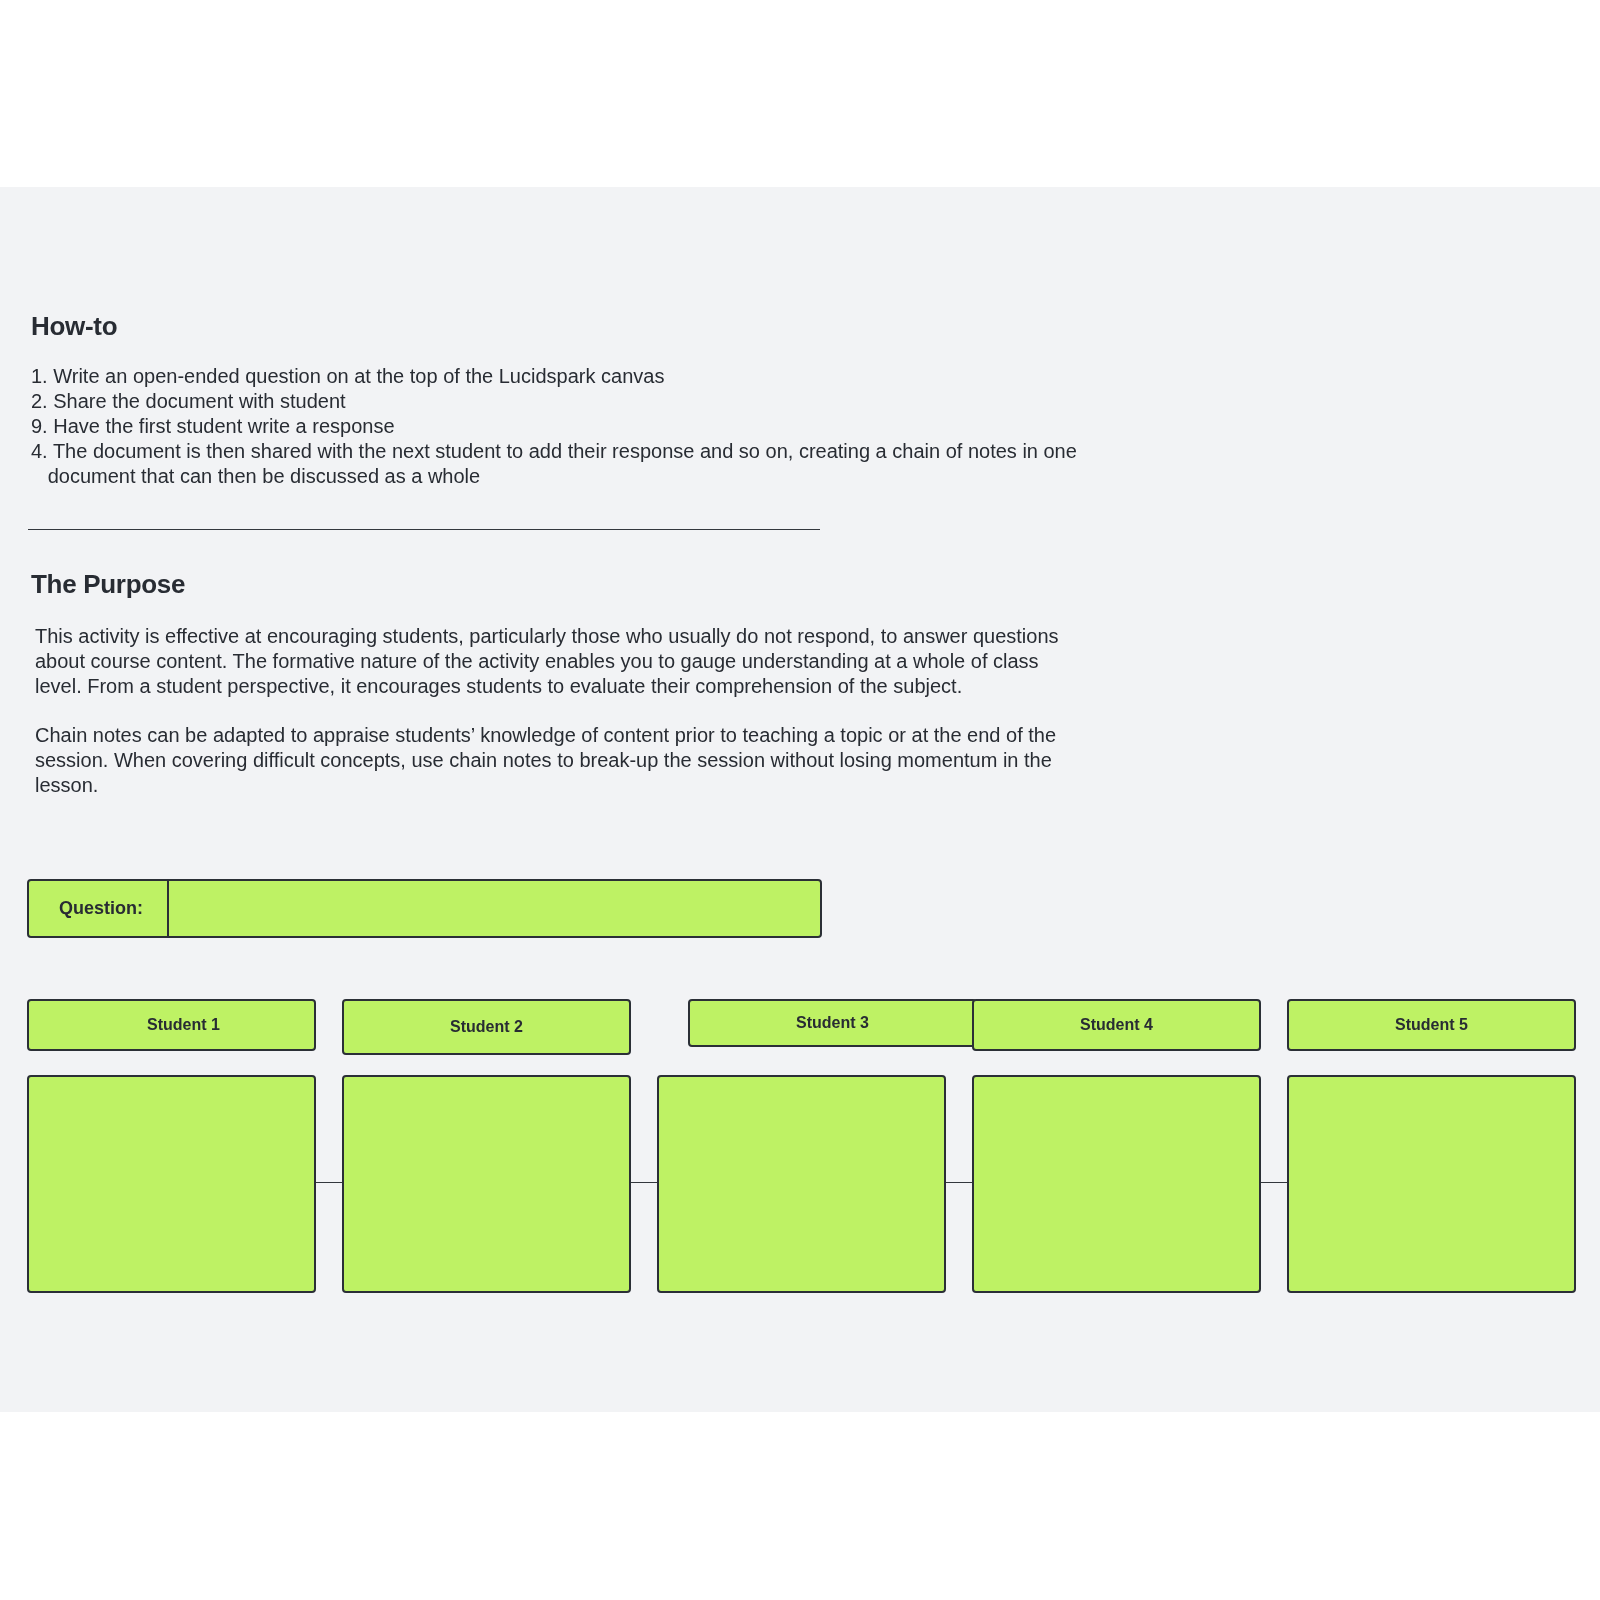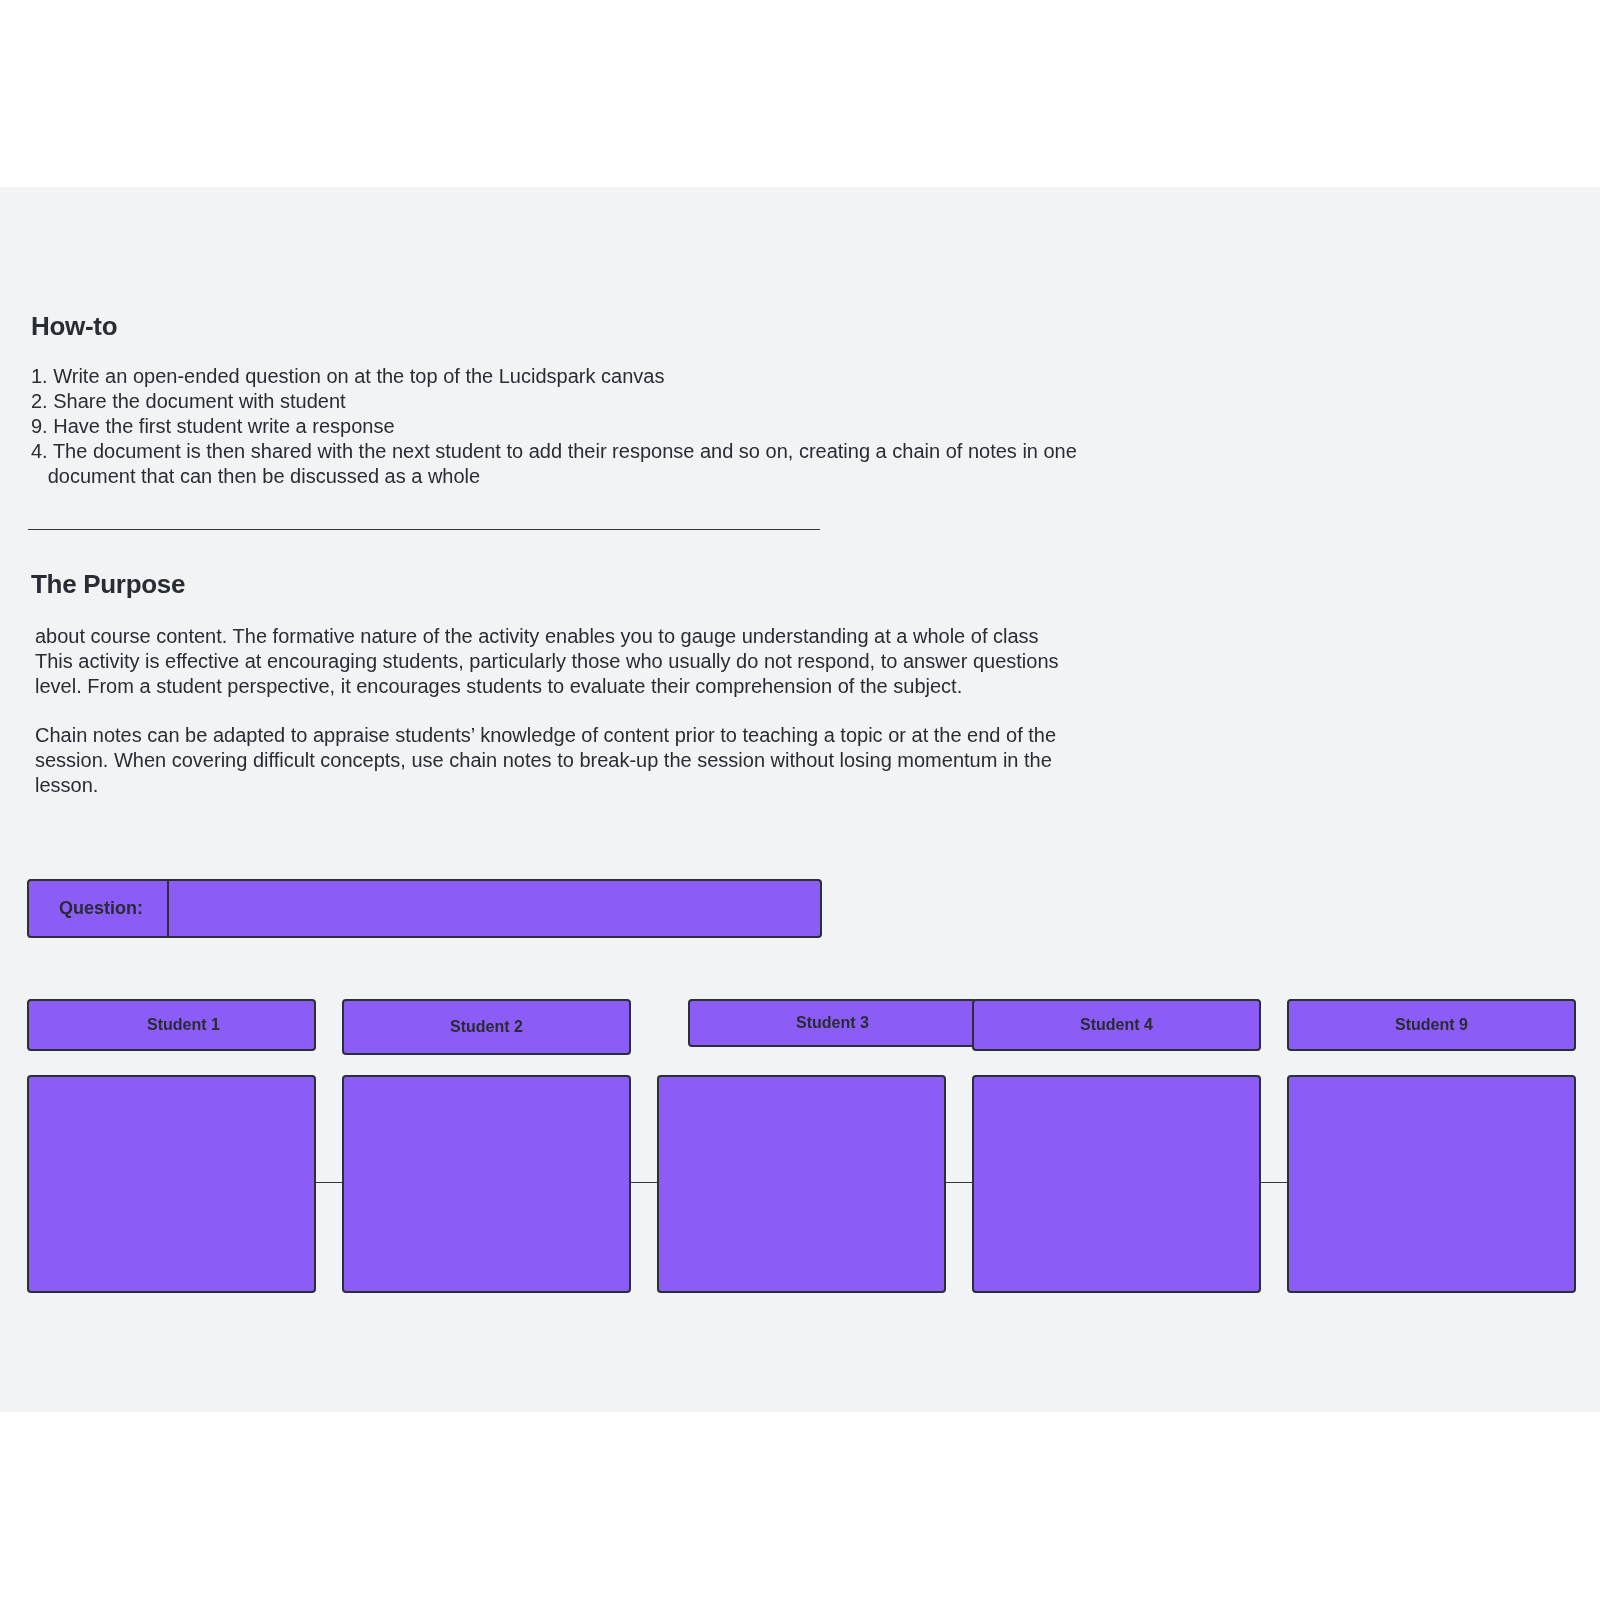--- a/index.html
+++ b/index.html
@@ -20,21 +20,21 @@
   }
   .body-text {
     font-size:20px; color:#282c33; line-height:25px; white-space:nowrap;
   }
   .list-line { height:25px; }
   .divider {
     position:absolute; left:28px; top:529px; width:792px; height:0;
     border-top:1.4px solid #33373d;
   }
   .box {
-    position:absolute; background:#8b5cf6; border:2px solid #2b2f36;
+    position:absolute; background:#bef264; border:2px solid #2b2f36;
     border-radius:4px; box-sizing:border-box;
   }
   .question-label {
     position:absolute; left:0; top:0; width:140px; height:100%;
     display:flex; align-items:center; justify-content:center;
     font-size:18px; font-weight:bold; color:#282c33; padding-left:2px;
   }
   .question-divider {
     position:absolute; left:138px; top:-2px; bottom:-2px; width:2px; background:#2b2f36;
     border-radius:2px;
@@ -68,41 +68,41 @@
   <div class="list-line">2.  Share the document with student</div>
   <div class="list-line">9.  Have the first student write a response</div>
   <div class="list-line">4. The document is then shared with the next student to add their response and so on, creating a chain of notes in one</div>
   <div class="list-line" style="white-space:pre;">   document that can then be discussed as a whole</div>
 </div>
 
 <div class="divider"></div>
 
 <div class="abs h1" style="left:31px; top:569px;">The Purpose</div>
 <div class="abs body-text" style="left:35px; top:624px;">
+  <div class="list-line">This activity is effective at encouraging students, particularly those who usually do not respond, to answer questions</div>
   <div class="list-line">about course content.  The formative nature of the activity enables you to gauge understanding at a whole of class</div>
-  <div class="list-line">This activity is effective at encouraging students, particularly those who usually do not respond, to answer questions</div>
   <div class="list-line">level.  From a student perspective, it encourages students to evaluate their comprehension of the subject.</div>
 </div>
 <div class="abs body-text" style="left:35px; top:723px;">
   <div class="list-line">Chain notes can be adapted to appraise students’ knowledge of content prior to teaching a topic or at the end of the</div>
   <div class="list-line">session.  When covering difficult concepts, use chain notes to break-up the session without losing momentum in the</div>
   <div class="list-line">lesson.</div>
 </div>
 
 <div class="box" style="left:27px; top:879px; width:795px; height:59px;">
   <div class="question-label">Question:</div>
   <div class="question-divider"></div>
   <input class="question-input" type="text" value="" style="">
 </div>
 
 <div class="box student-header" style="left:27px; top:999px; width:289px; height:52px;padding-left:24px;">Student 1</div>
 <div class="box student-header" style="left:342px; top:999px; width:289px; height:56px;">Student 2</div>
 <div class="box student-header" style="left:688px; top:999px; width:289px; height:48px;">Student 3</div>
 <div class="box student-header" style="left:972px; top:999px; width:289px; height:52px;">Student 4</div>
-<div class="box student-header" style="left:1287px; top:999px; width:289px; height:52px;">Student 9</div>
+<div class="box student-header" style="left:1287px; top:999px; width:289px; height:52px;">Student 5</div>
 
 <div class="connector" style="left:316px; top:1182px; width:26px;"></div>
 <div class="connector" style="left:631px; top:1182px; width:26px;"></div>
 <div class="connector" style="left:946px; top:1182px; width:26px;"></div>
 <div class="connector" style="left:1261px; top:1182px; width:26px;"></div>
 
 <div class="box note-box" style="left:27px; top:1075px; width:289px; height:218px;">
   <textarea style=""></textarea>
 </div>
 <div class="box note-box" style="left:342px; top:1075px; width:289px; height:218px;">

